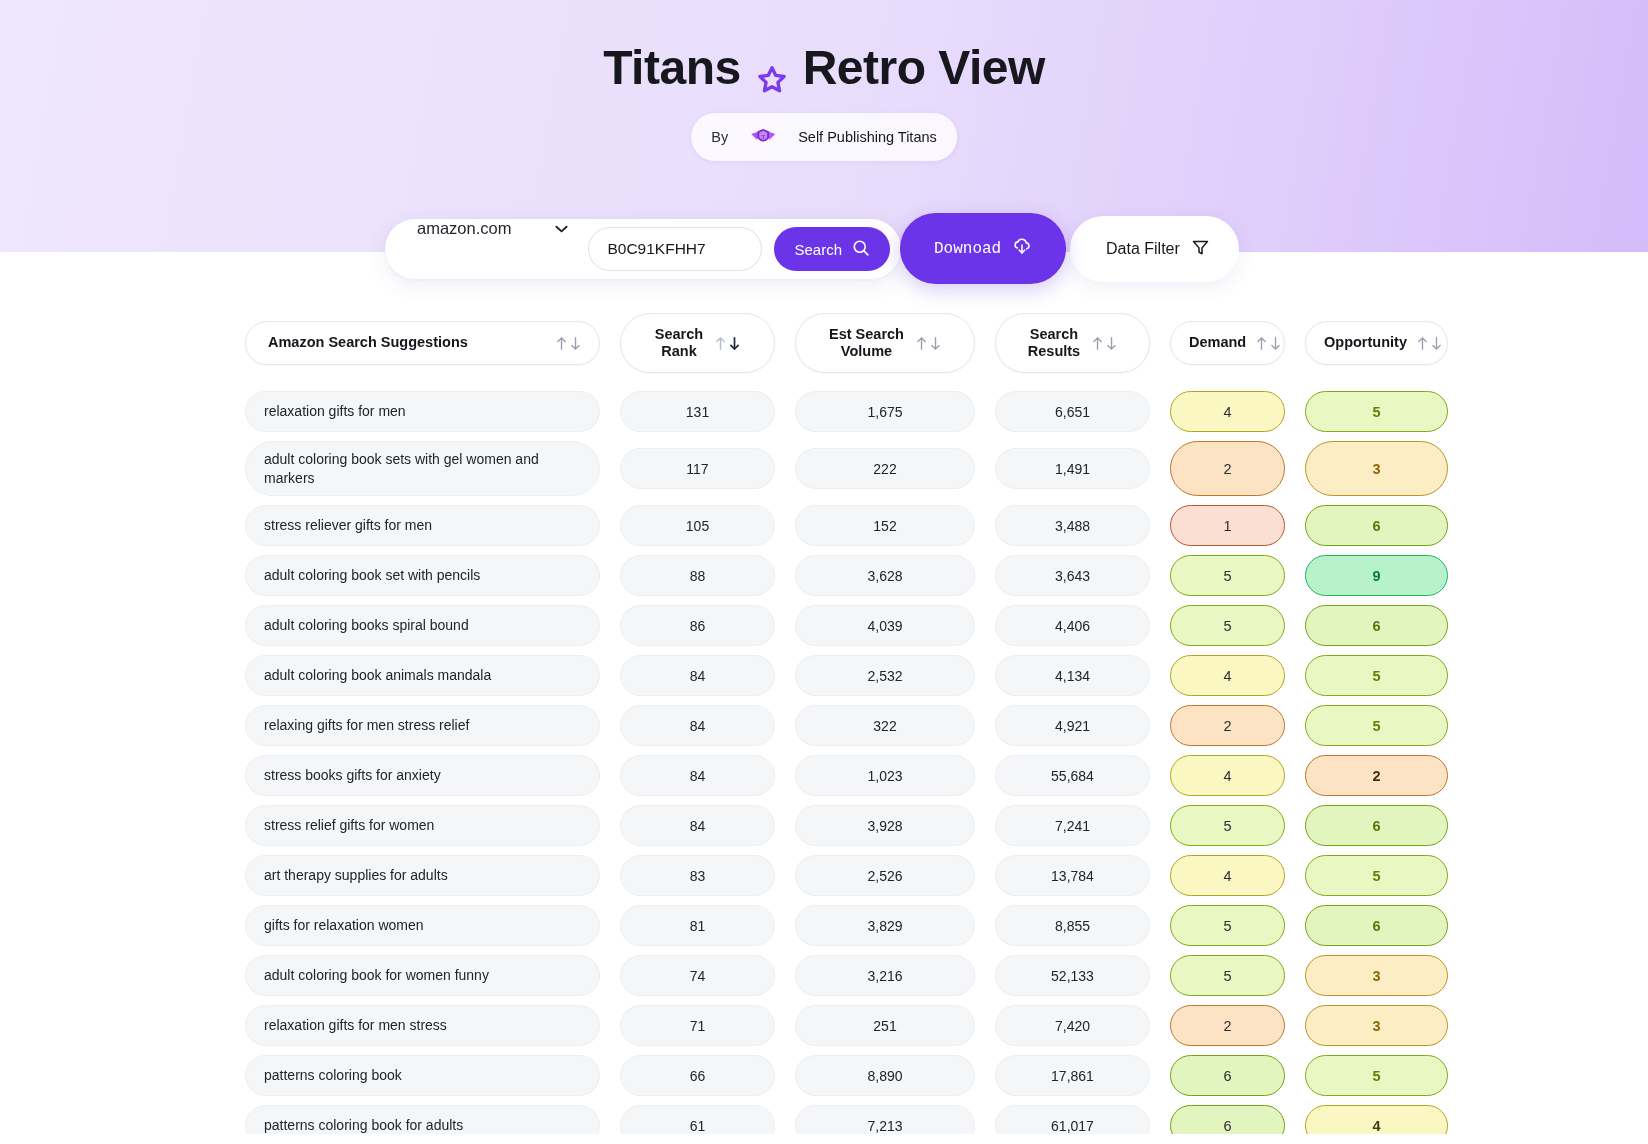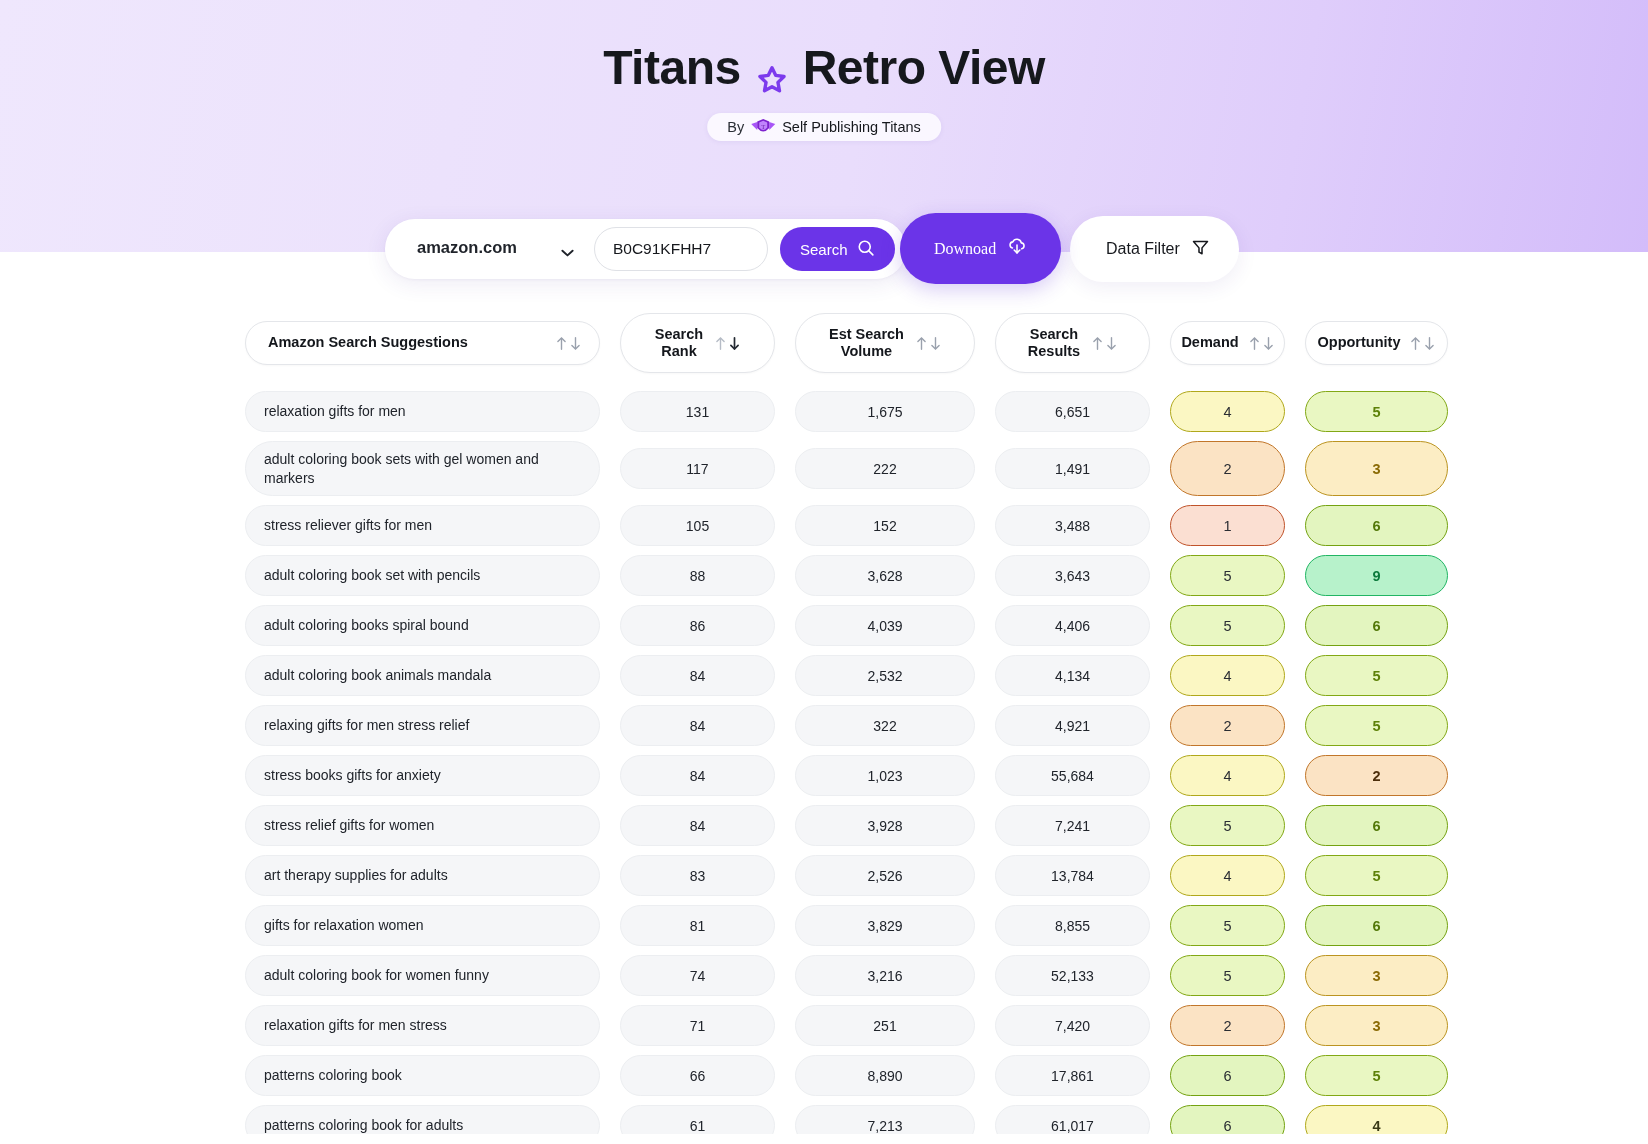--- a/index.html
+++ b/index.html
@@ -50,24 +50,24 @@
     width: 34px; height: 34px;
     position: relative;
     top: 2px;
   }
 
   .byline {
     position: absolute;
     left: 50%;
     top: 113px;
     transform: translateX(-50%);
-    height: 28px;
-    display: flex;
-    align-items: center;
-    gap: 6px;
+    height: 48px;
+    display: flex;
+    align-items: center;
+    gap: 22px;
     padding: 0 20px;
     border-radius: 999px;
     background: rgba(255,255,255,0.78);
     box-shadow: 0 1px 5px rgba(90,60,160,0.08);
     font-size: 14.5px;
     color: #1d2026;
     white-space: nowrap;
   }
   .byline .by-label { color: #2b2f36; }
   .byline .brand-icon { width: 26px; height: 18px; display:inline-block; }
@@ -82,27 +82,26 @@
     display: flex;
     align-items: center;
     background: #ffffff;
     border-radius: 999px;
     box-shadow: 0 5px 22px rgba(70,40,140,0.09), 0 1px 3px rgba(70,40,140,0.05);
     padding: 0 11px 0 0;
     z-index: 4;
   }
   .marketplace {
     display: flex;
-    align-items: center;
+    align-items: flex-start;
     gap: 44px;
     padding: 0 20px 4px 32px;
     height: 100%;
     cursor: pointer;
     white-space: nowrap;
-    font-weight: bold;
   }
   .marketplace .mp-label { font-size: 16.5px; color: #1f232a; }
   .chev { width: 13px; height: 8px; display: inline-block; }
 
   .asin-input {
     width: 174px;
     height: 44px;
     border: 1px solid #dfe1e6;
     border-radius: 999px;
     padding: 0 18px;
@@ -133,21 +132,21 @@
     position: absolute;
     left: 900px;
     top: 213px;
     height: 71px;
     padding: 0 34px;
     border: none;
     border-radius: 999px;
     background: #6b34e8;
     color: #ffffff;
     font-size: 16px;
-    font-family: Liberation Serif, serif;
+    font-family: Liberation Mono, monospace;
     cursor: pointer;
     display: flex;
     align-items: center;
     gap: 11px;
     box-shadow: 0 6px 20px rgba(92,44,214,0.24);
     z-index: 5;
     white-space: nowrap;
   }
 
   .btn-datafilter {
@@ -214,21 +213,20 @@
     height: 44px;
   }
   .hcell.wide .hlabel { flex: 1; }
   .hcell.center {
     justify-content: center;
     gap: 12px;
     padding: 0 14px;
     height: 60px;
   }
   .hcell.inline {
-    justify-content: center;
     gap: 10px;
     padding: 0 18px;
     height: 44px;
   }
   .hlabel { line-height: 1.18; text-align: center; white-space: pre-line; }
   .sorter { display: inline-flex; gap: 3px; align-items: center; flex: none; }
   .arrow { width: 11px; height: 15px; display: inline-block; }
 
   .body-row { margin-top: 9px; }
   .body-row.first { margin-top: 18px; }

